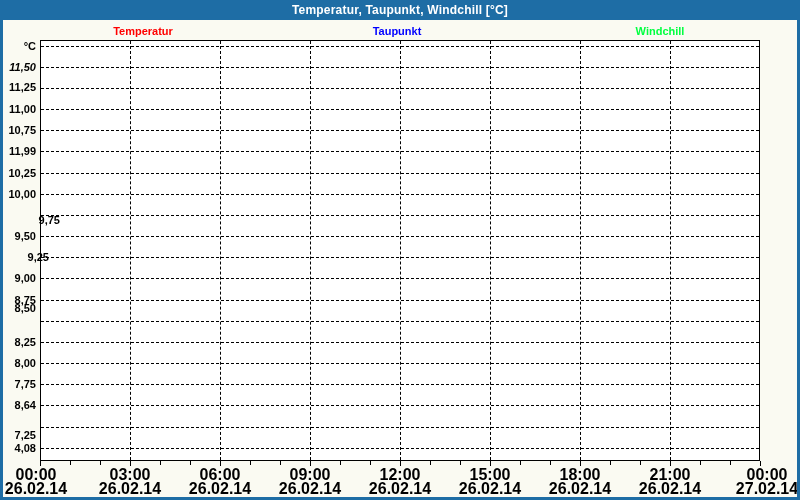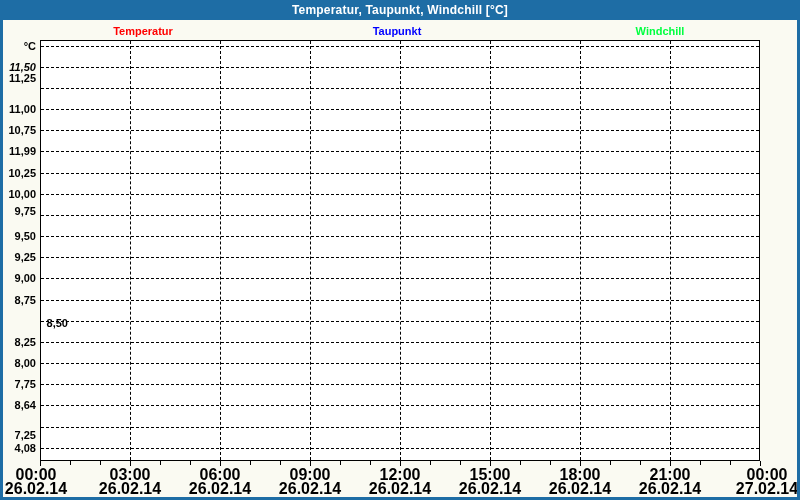--- a/index.html
+++ b/index.html
@@ -78,32 +78,32 @@
       <div class="vgrid" style="left: 179px;"></div>
       <div class="vgrid" style="left: 269px;"></div>
       <div class="vgrid" style="left: 359px;"></div>
       <div class="vgrid" style="left: 449px;"></div>
       <div class="vgrid" style="left: 539px;"></div>
       <div class="vgrid" style="left: 629px;"></div>
     </div>
   <div id="y-axis-labels">
       <div class="ylabel" style="top: 39.5px;">°C</div>
       <div class="ylabel" style="top: 60.7px; font-style: italic;">11,50</div>
-      <div class="ylabel" style="top: 72px;">11,25</div>
+      <div class="ylabel" style="top: 81px;">11,25</div>
       <div class="ylabel" style="top: 103px;">11,00</div>
       <div class="ylabel" style="top: 124.2px;">10,75</div>
       <div class="ylabel" style="top: 145.4px;">11,99</div>
       <div class="ylabel" style="top: 166.5px;">10,25</div>
       <div class="ylabel" style="top: 187.7px;">10,00</div>
-      <div class="ylabel" style="top: 205px;">9,75</div>
+      <div class="ylabel" style="top: 214px; padding-left: 24px;">9,75</div>
       <div class="ylabel" style="top: 230px;">9,50</div>
-      <div class="ylabel" style="top: 251.2px;">9,25</div>
+      <div class="ylabel" style="top: 251.2px; margin-left: 13px;">9,25</div>
       <div class="ylabel" style="top: 272.4px;">9,00</div>
       <div class="ylabel" style="top: 293.5px;">8,75</div>
-      <div class="ylabel" style="top: 317px; margin-left: 32px;">8,50</div>
+      <div class="ylabel" style="top: 302px;">8,50</div>
       <div class="ylabel" style="top: 335.9px;">8,25</div>
       <div class="ylabel" style="top: 357.1px;">8,00</div>
       <div class="ylabel" style="top: 378.2px;">7,75</div>
       <div class="ylabel" style="top: 399.4px;">8,64</div>
       <div class="ylabel" style="top: 420.6px; margin-top: 8px;">7,25</div>
       <div class="ylabel" style="top: 441.7px;">4,08</div>
     </div>
   <div id="x-axis">
       <div class="tick" style="left: 40px; height: 5px;"></div>
       <div class="tick" style="left: 70px; height: 4px;"></div>

